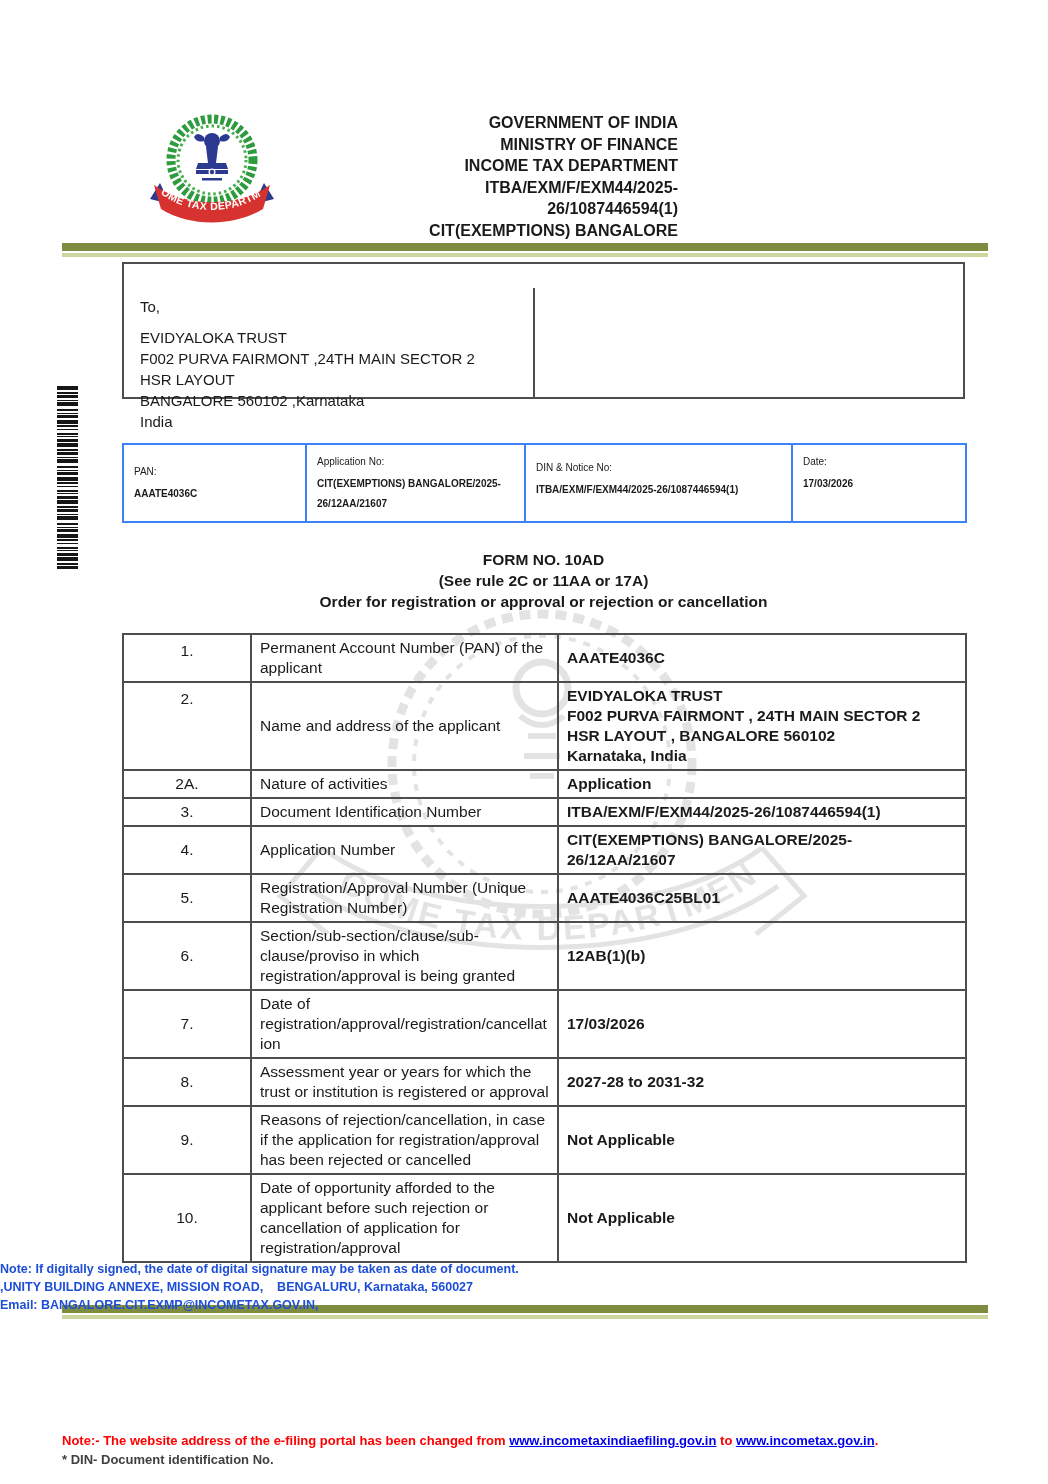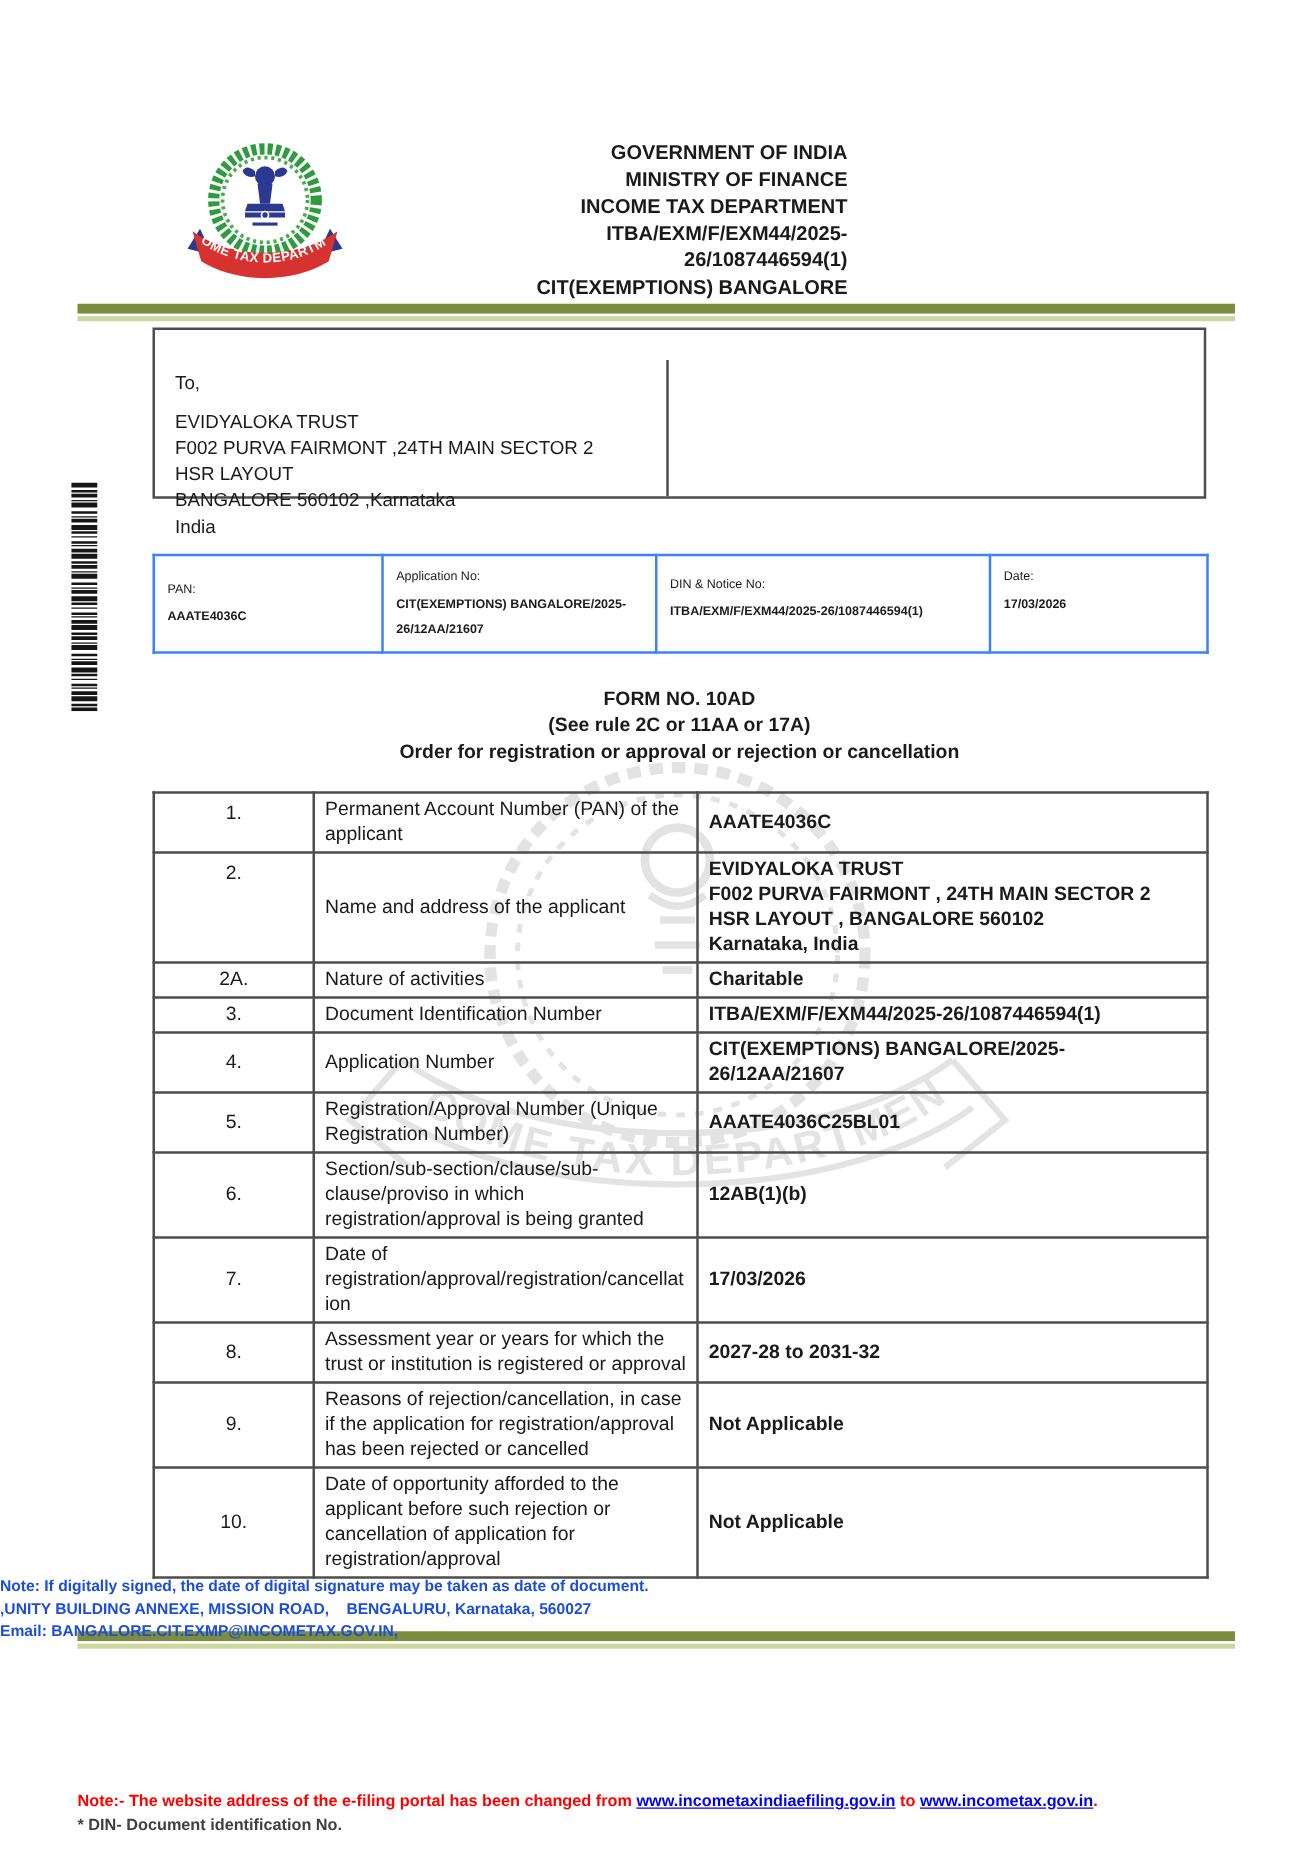--- a/index.html
+++ b/index.html
@@ -212,21 +212,21 @@
       <td class="num">2.</td>
       <td class="lbl">Name and address of the applicant</td>
       <td class="val">EVIDYALOKA TRUST
 F002 PURVA FAIRMONT , 24TH MAIN SECTOR 2 HSR LAYOUT , BANGALORE 560102
 Karnataka, India</td>
     </tr>
 
     <tr>
       <td class="num">2A.</td>
       <td class="lbl">Nature of activities</td>
-      <td class="val">Charitable</td>
+      <td class="val">Application</td>
     </tr>
 
     <tr>
       <td class="num">3.</td>
       <td class="lbl">Document Identification Number</td>
       <td class="val">ITBA/EXM/F/EXM44/2025-26/1087446594(1)</td>
     </tr>
 
     <tr>
       <td class="num">4.</td>

